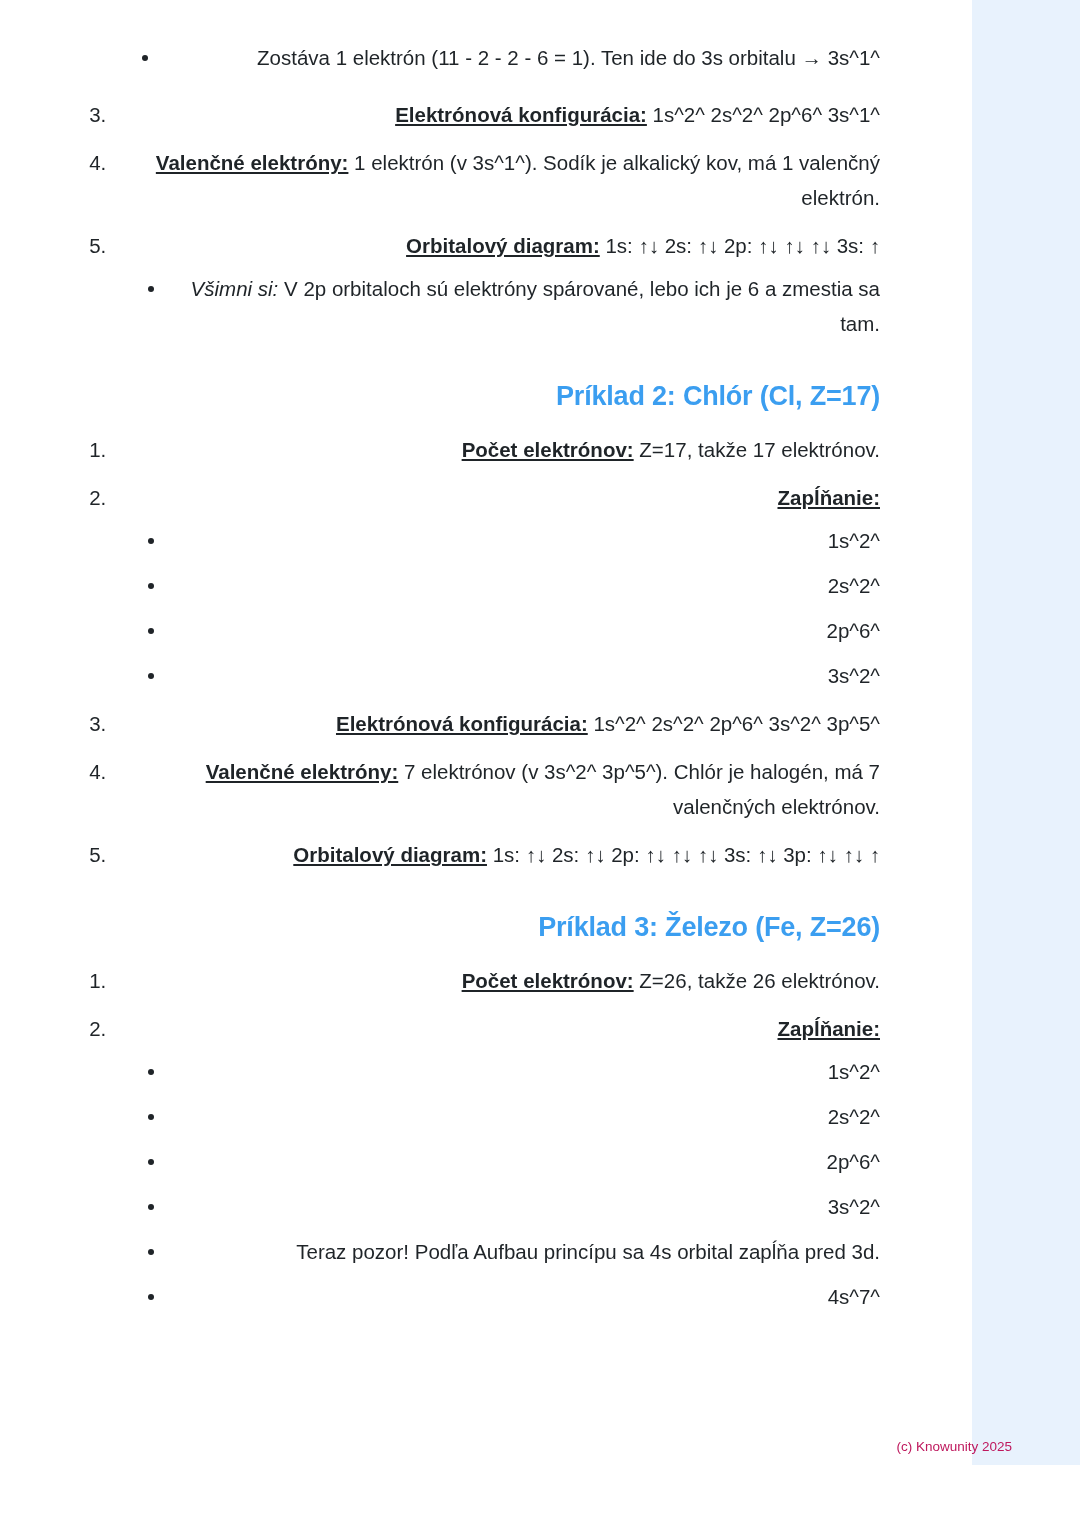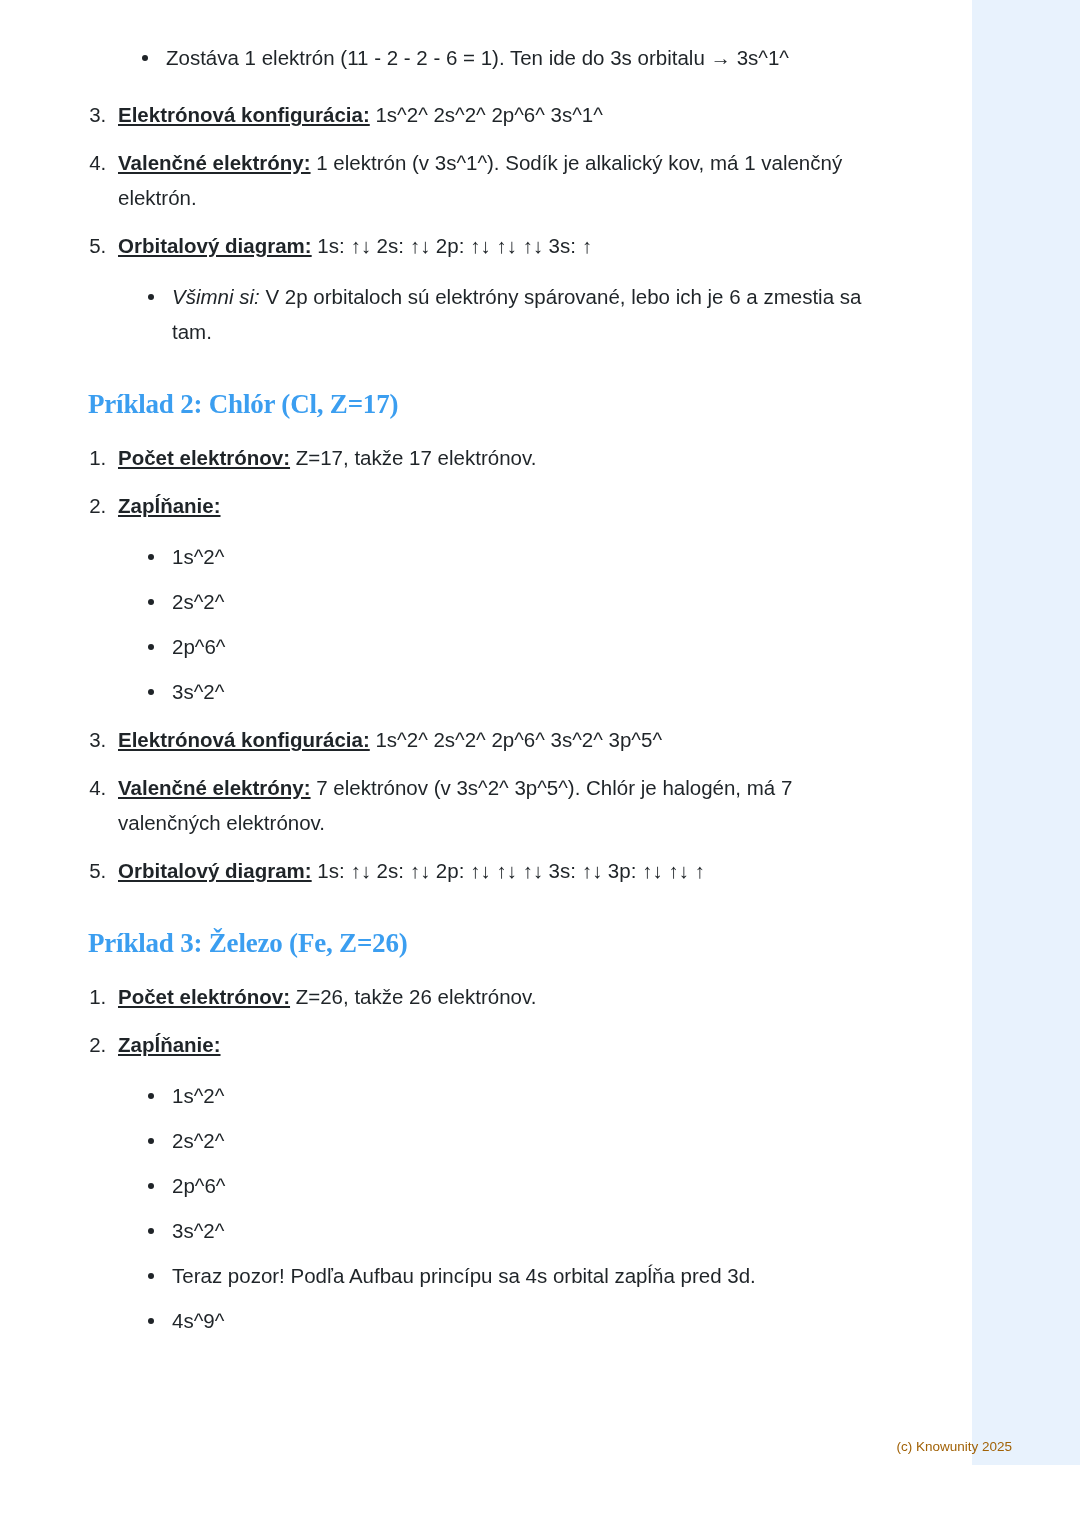--- a/index.html
+++ b/index.html
@@ -34,38 +34,39 @@
     position: absolute;
     top: 0;
     right: 108px;
     width: 6px;
     height: 1465px;
     background: #ffffff;
   }
   .content {
     position: relative;
     padding: 40px 200px 0 60px;
+    text-align: right;
   }
   ol.num-list {
     list-style: decimal;
     margin: 0;
     padding-left: 52px;
   }
   ol.num-list > li {
     font-size: 20.5px;
     line-height: 35px;
     margin-bottom: 13px;
     padding-left: 6px;
   }
   ol.num-list > li::marker {
     color: #1f2428;
   }
   ul.bul-list {
     list-style: none;
-    margin: 16px 0 0 0;
+    margin: 8px 0 0 0;
     padding-left: 26px;
   }
   ul.bul-list > li {
     font-size: 20.5px;
     line-height: 35px;
     position: relative;
     padding-left: 28px;
     margin-bottom: 10px;
   }
   ul.bul-list > li::before {
@@ -101,28 +102,27 @@
     background: #1f2428;
   }
   b, .bold { font-weight: bold; text-decoration: underline; }
   i, .ital { font-style: italic; }
   h2.section-title {
     color: #3b9ef0;
     font-size: 27px;
     font-weight: bold;
     margin: 40px 0 20px 28px;
     letter-spacing: -0.2px;
-    font-family: Liberation Serif, serif;
   }
   .watermark {
     position: absolute;
     right: 68px;
     bottom: 74px;
     font-size: 13.5px;
-    color: #a16207;
+    color: #be185d;
     font-family: "Liberation Sans", sans-serif;
   }
   .tight { margin-bottom: 4px; }
   .sub-wrap { margin-top: 2px; }
 </style>
 </head>
 <body>
 
 <div class="page">
 
@@ -187,21 +187,21 @@
         <b>Počet elektrónov:</b><span> Z=26, takže 26 elektrónov.</span>
       </li>
       <li class="tight">
         <b>Zapĺňanie:</b>
         <ul class="bul-list">
           <li><span>1s^2^</span></li>
           <li><span>2s^2^</span></li>
           <li><span>2p^6^</span></li>
           <li><span>3s^2^</span></li>
           <li><span>Teraz pozor! Podľa Aufbau princípu sa 4s orbital zapĺňa pred 3d.</span></li>
-          <li><span>4s^9^</span></li>
+          <li><span>4s^7^</span></li>
         </ul>
       </li>
     </ol>
 
   </div>
 
   <div class="watermark">(c) Knowunity 2025</div>
 
 </div>
 

